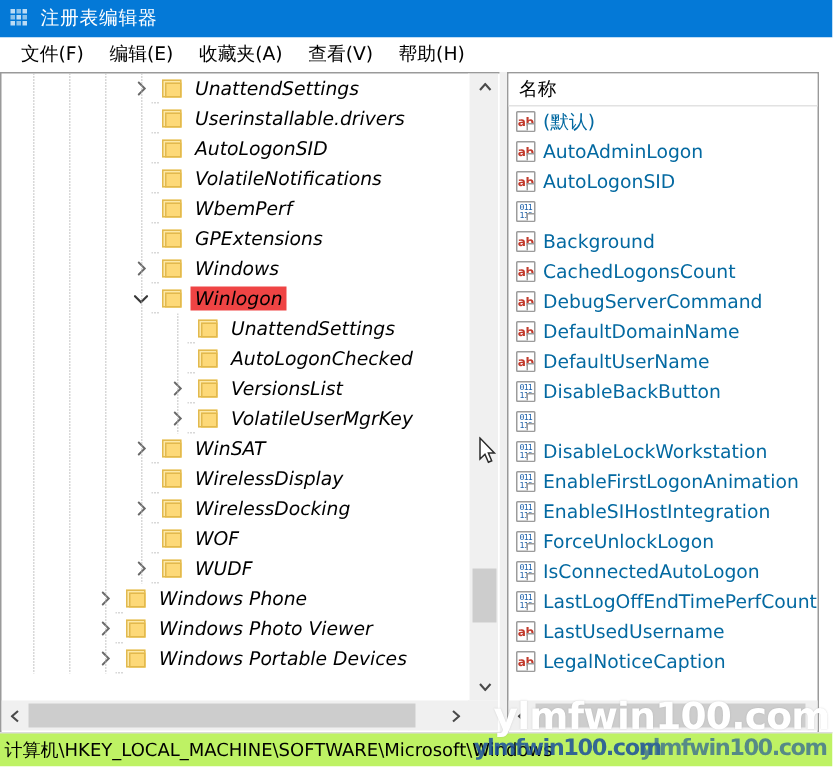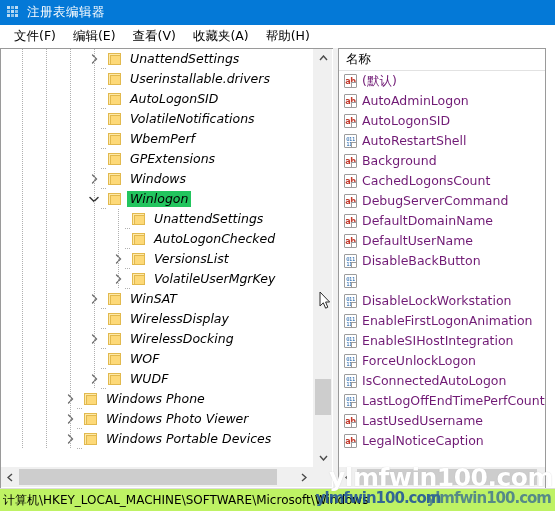--- a/index.html
+++ b/index.html
@@ -165,21 +165,21 @@
     background: #fdd978;
     border: 1px solid #e2b94e;
     box-sizing: border-box;
   }
   .tw-label {
     color: #000;
     padding: 0 3px;
     line-height: 16px;
   }
   .tree-row.selected .tw-label {
-    background: #22c55e;
+    background: #ef4444;
   }
   .tree-row.selected .folder .back { background: #fde9a9; }
 
   
   #tree-vscroll {
     position: absolute;
     right: 1px;
     top: 0;
     width: 20px;
     height: 418px;
@@ -301,21 +301,21 @@
   .val-icon.dword .gl1 {
     position: absolute; left: 0; top: 1px; width: 100%;
     text-align: center; font-size: 5.5px; line-height: 6px;
     color: #1b5fa8; font-family: "DejaVu Sans Mono", monospace; letter-spacing: -0.5px;
   }
   .val-icon.dword .gl2 {
     position: absolute; left: 0; top: 6px; width: 100%;
     text-align: center; font-size: 5.5px; line-height: 6px;
     color: #1b5fa8; font-family: "DejaVu Sans Mono", monospace; letter-spacing: -0.5px;
   }
-  .list-label { color: #701a75; line-height: 16px; }
+  .list-label { color: #0369a1; line-height: 16px; }
 
   #list-hscroll {
     position: absolute;
     left: 0; bottom: 1px;
     width: 215px; height: 20px;
     background: #f0f0f0;
   }
 
   
   #statusbar {
@@ -396,22 +396,22 @@
     <i></i>
       <i class="dim"></i>
       <i></i>
   </div>
   <div id="title-text">注册表编辑器</div>
 </div>
 
 <div id="menubar">
   <div class="menu-item">文件(F)</div>
   <div class="menu-item">编辑(E)</div>
+  <div class="menu-item">收藏夹(A)</div>
   <div class="menu-item">查看(V)</div>
-  <div class="menu-item">收藏夹(A)</div>
   <div class="menu-item">帮助(H)</div>
 </div>
 
 <div id="content">
 
   <div id="tree-pane">
     <div id="tree-viewport">
         <div class="tree-row">
           <div class="tw-guides">
             <div class="guide" style="left: 21px;"></div>
@@ -832,21 +832,20 @@
           <div class="val-icon str">
             <span class="gl">ab</span>
           </div>
           <div class="list-label">AutoLogonSID</div>
         </div>
         <div class="list-row">
           <div class="val-icon dword">
             <span class="gl1">011</span>
             <span class="gl2">110</span>
           </div>
-          <div class="list-label">AutoRestartShell</div>
         </div>
         <div class="list-row">
           <div class="val-icon str">
             <span class="gl">ab</span>
           </div>
           <div class="list-label">Background</div>
         </div>
         <div class="list-row">
           <div class="val-icon str">
             <span class="gl">ab</span>

